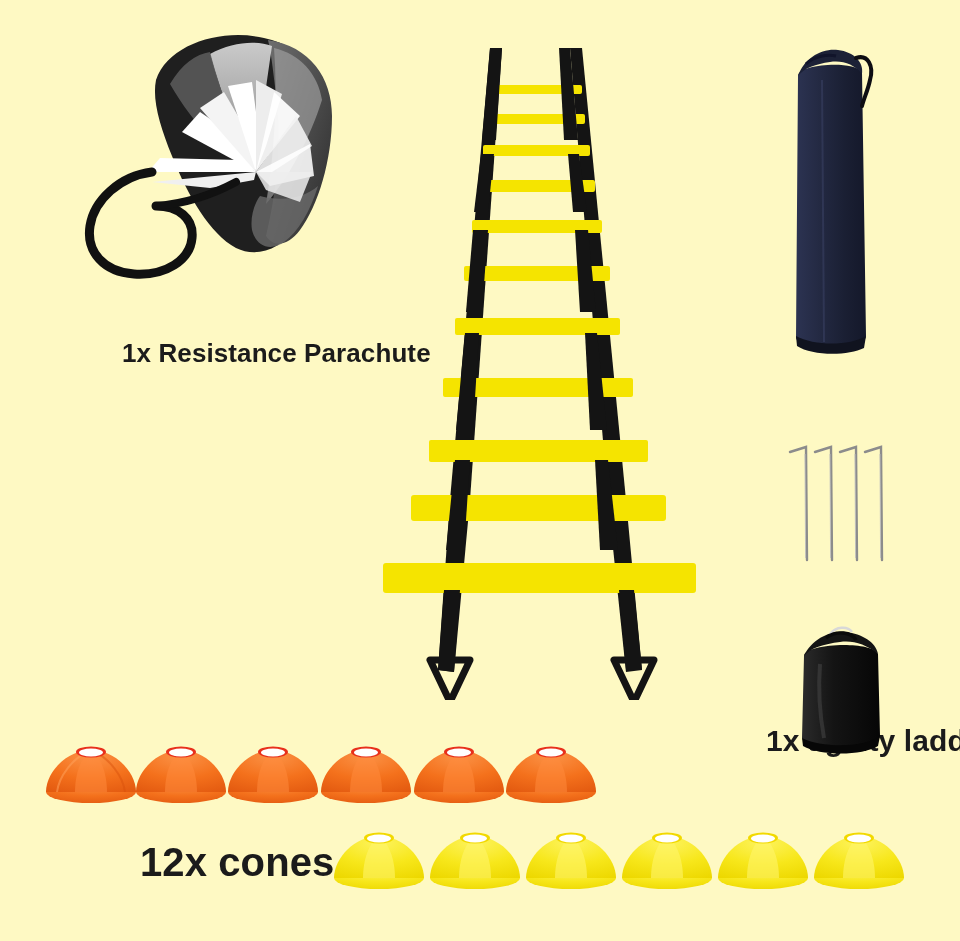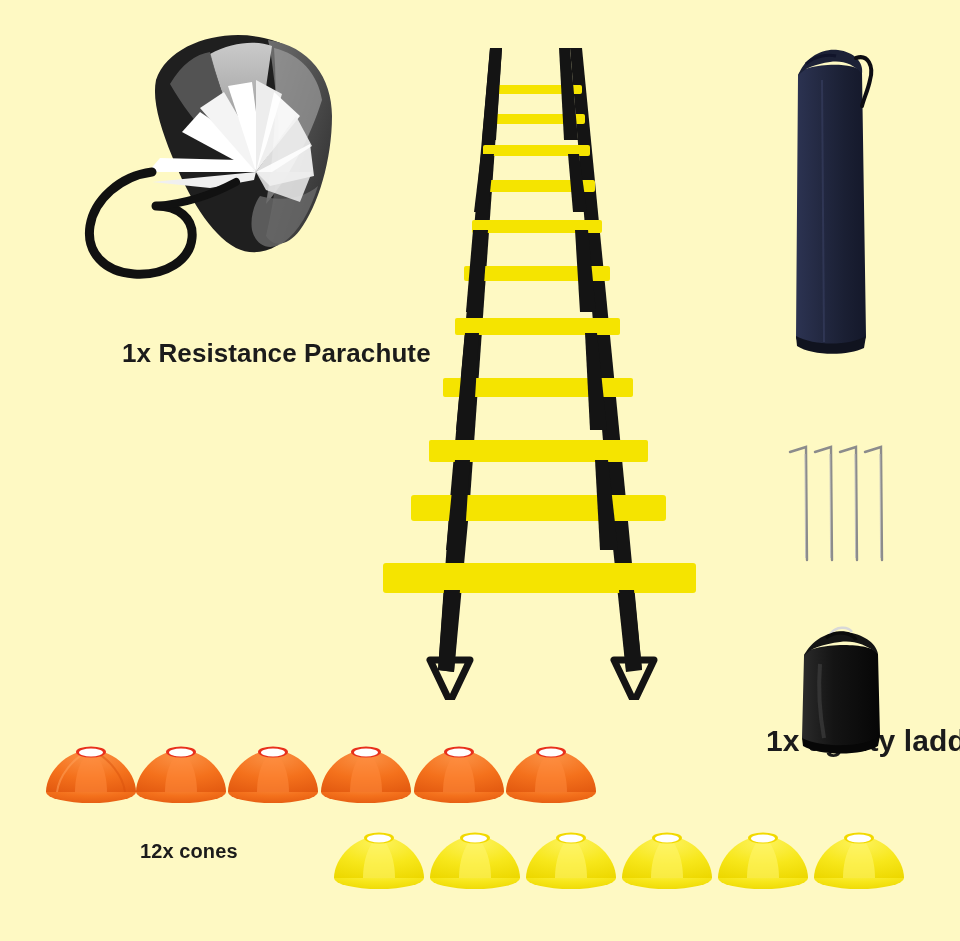--- a/index.html
+++ b/index.html
@@ -43,21 +43,21 @@
   #stakes-item{left:786px;top:442px;width:110px;height:130px;}
   #stakes-art{position:absolute;left:0;top:0;width:110px;height:125px;}
 
   
   #bag-small-item{left:786px;top:620px;width:112px;height:140px;}
   #bag-small-art{position:absolute;left:0;top:0;width:112px;height:140px;}
 
   
   #cones-group{left:0;top:720px;width:960px;height:200px;}
   .cone{position:absolute;width:92px;height:62px;}
-  #cones-caption{left:140px;top:840px;font-size:20px;}
+  #cones-caption{left:140px;top:840px;font-size:40px;}
 </style>
 </head>
 <body>
 
 <div id="stage">
 
   <div class="abs" id="parachute-item">
     <svg id="parachute-art" viewBox="0 0 330 270">
       <defs>
         <linearGradient id="pgA" x1="0" y1="0" x2="1" y2="1">

